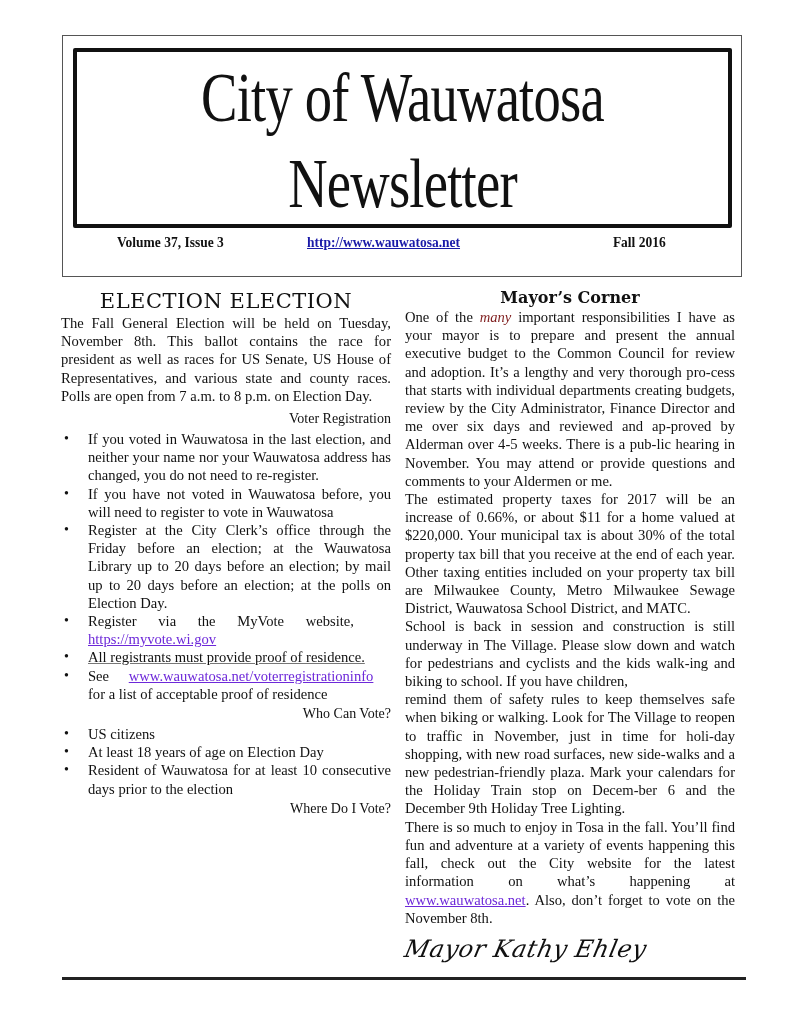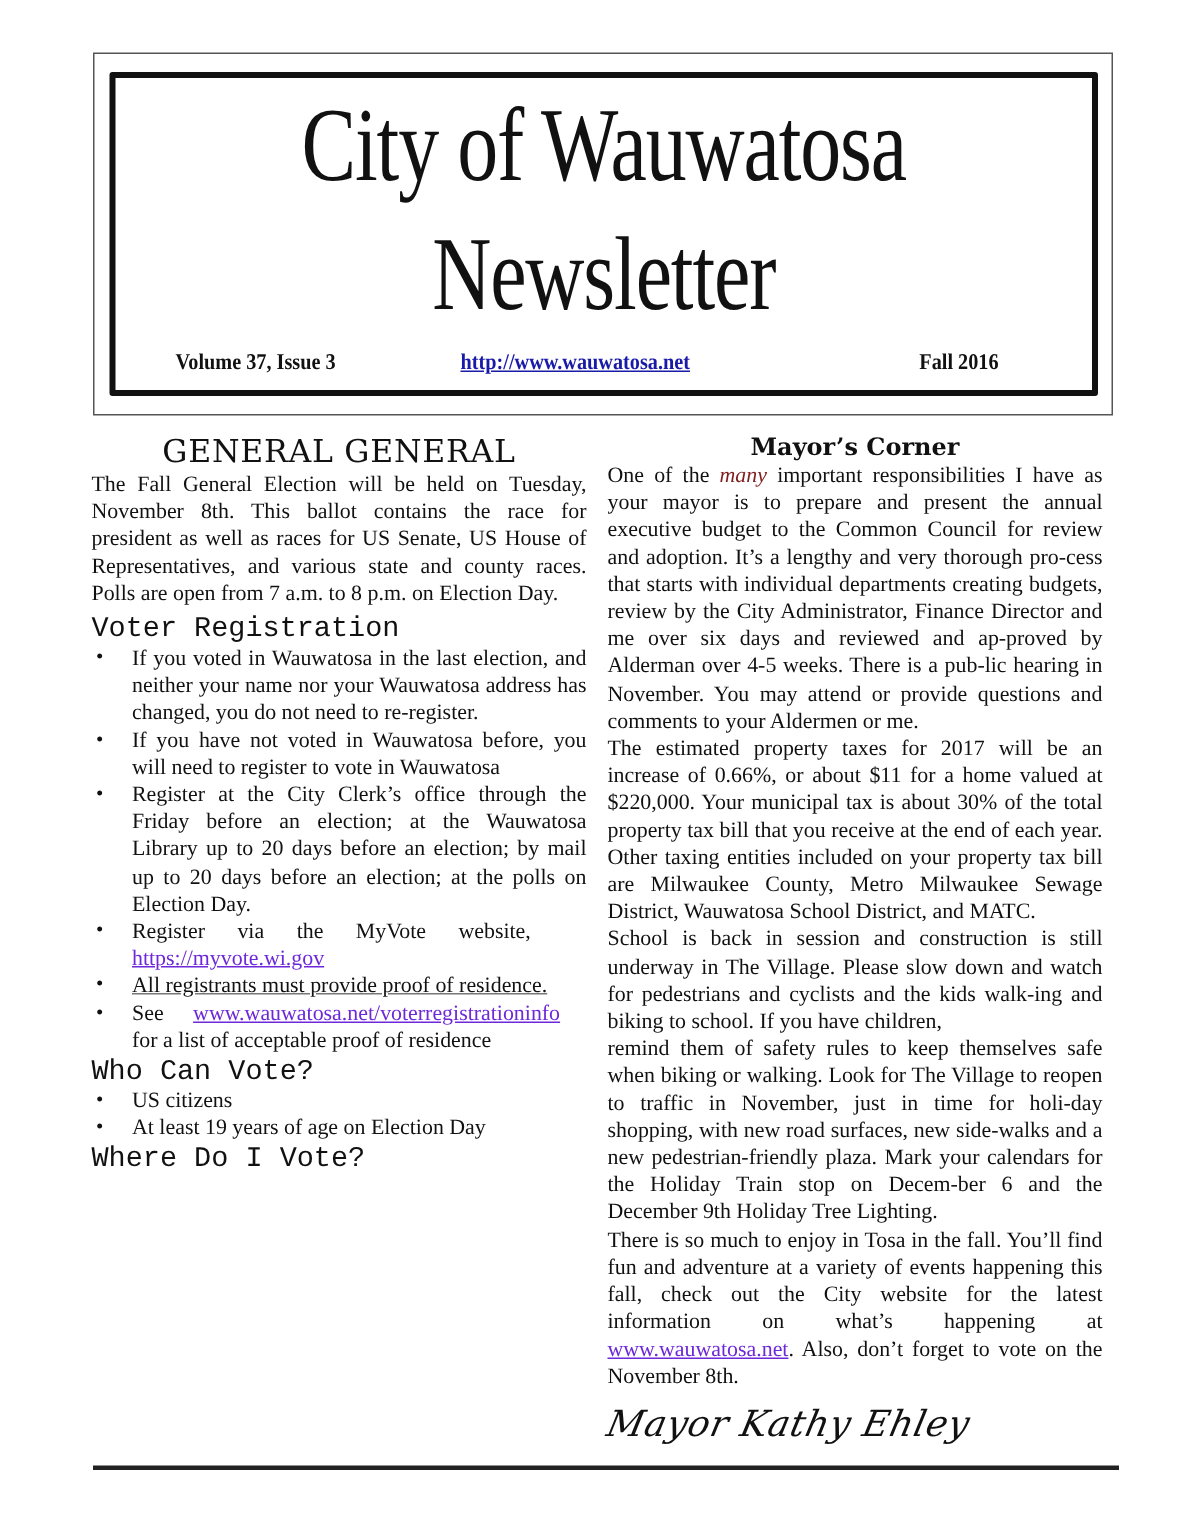--- a/index.html
+++ b/index.html
@@ -1,42 +1,42 @@
 <!DOCTYPE html>
 <html><head>
 <meta charset="utf-8">
 <style>
   html, body { margin: 0; padding: 0; background: #ffffff; }
   body { width: 791px; height: 1023px; position: relative; overflow: hidden;
          font-family: "Liberation Serif", "DejaVu Serif", serif; color: #111; }
 
   .masthead-outer { position: absolute; left: 62px; top: 35px; width: 680px; height: 242px;
                     border: 1.5px solid #555; box-sizing: border-box; }
-  .masthead-inner { position: absolute; left: 73px; top: 48px; width: 659px; height: 216px;
+  .masthead-inner { position: absolute; left: 73px; top: 48px; width: 659px; height: 180px;
                     border: 4px solid #111; border-radius: 2px; box-sizing: border-box; }
   .title-line1 { position: absolute; left: 0; right: 0; top: 6px; text-align: center;
                  font-size: 70px; line-height: 80px; letter-spacing: -1px;
                  transform: scaleX(0.78); transform-origin: center; white-space: nowrap; }
   .title-line2 { position: absolute; left: 0; right: 0; top: 92px; text-align: center;
                  font-size: 70px; line-height: 80px; letter-spacing: -1px;
                  transform: scaleX(0.78); transform-origin: center; white-space: nowrap; }
   .mast-meta { position: absolute; left: 40px; right: 40px; top: 182px; font-weight: bold;
                font-size: 15px; font-family: "Liberation Serif", serif; }
   .mast-meta .vol { position: absolute; left: 0; transform: scaleX(0.9); transform-origin: left; }
   .mast-meta .url { position: absolute; left: 190px; color: #1a1aa8; text-decoration: underline;
                     transform: scaleX(0.9); transform-origin: left; }
   .mast-meta .season { position: absolute; right: 22px; transform: scaleX(0.9); transform-origin: right; }
 
   .col { position: absolute; top: 288px; font-size: 14.6px; line-height: 18.2px; }
   .col-left { left: 61px; width: 330px; }
   .col-right { left: 405px; width: 330px; }
 
   .h1 { text-align: center; font-family: "DejaVu Serif", serif; font-size: 21px; line-height: 26px;
         letter-spacing: 0.5px; margin: 0; font-weight: normal; }
-  .h2 { text-align: left; font-family: Liberation Mono, monospace; font-size: 19px; line-height: 22px;
+  .h2 { text-align: right; font-family: Liberation Serif, serif; font-size: 14px; line-height: 22px;
         margin: 0; font-weight: normal; }
   .h-mayor { text-align: center; font-family: "DejaVu Serif", serif; font-size: 16px; line-height: 20px;
              margin: 0; }
 
   p { margin: 0; text-align: justify; }
   ul { margin: 0; padding: 0; list-style: none; }
   li { position: relative; padding-left: 27px; text-align: justify; }
   li::before { content: "\2022"; position: absolute; left: 3px; top: 0; font-size: 14px; }
 
   a, .link { color: #6d28d9; text-decoration: underline; }
@@ -56,21 +56,21 @@
   <div class="title-line1">City of Wauwatosa</div>
   <div class="title-line2">Newsletter</div>
   <div class="mast-meta">
     <span class="vol">Volume 37, Issue 3</span>
     <a class="url">http://www.wauwatosa.net</a>
     <span class="season">Fall 2016</span>
   </div>
 </div>
 
 <div class="col col-left">
-  <h1 class="h1">GENERAL GENERAL</h1>
+  <h1 class="h1">ELECTION ELECTION</h1>
   <p>The Fall General Election will be held on Tuesday, November 8th.  This ballot contains the race for president as well as races for US Senate, US House of Representatives, and various state and county races.  Polls are open from 7 a.m. to 8 p.m. on Election Day.</p>
 
   <h2 class="h2" style="margin-top:3px">Voter Registration</h2>
   <ul>
     <li>If you voted in Wauwatosa in the last election, and    neither your name nor your Wauwatosa address has changed, you do not need to re-register.</li>
     <li>If you have not voted in Wauwatosa before, you will need to register to vote in Wauwatosa</li>
     <li>Register at the City Clerk’s office through the Friday    before an election; at the Wauwatosa Library up to 20 days before an election; by mail up to 20 days before an election; at the polls on Election Day.</li>
     <li style="text-align:left">
       <span style="word-spacing:18px">Register via the MyVote website, </span><a>https://myvote.wi.gov</a>
     </li>
@@ -78,21 +78,22 @@
       <span class="shadow-underline">All registrants must provide proof of residence.</span>
     </li>
     <li style="text-align:left">
       <span style="margin-right:16px">See </span><a>www.wauwatosa.net/voterregistrationinfo</a><span> for a list of acceptable proof of residence</span>
     </li>
   </ul>
 
   <h2 class="h2">Who Can Vote?</h2>
   <ul>
     <li>US citizens</li>
-    <li>At least 19 years of age on Election Day</li>
+    <li>At least 18 years of age on Election Day</li>
+    <li>Resident of Wauwatosa for at least 10 consecutive days prior to the election</li>
   </ul>
 
   <h2 class="h2">Where Do I Vote?</h2>
 </div>
 
 <div class="col col-right">
   <h2 class="h-mayor">Mayor’s Corner</h2>
   <p><span>One of the </span><span class="many">many</span><span> important responsibilities I have as your mayor is to prepare and present the annual executive budget to the Common Council for review and adoption. It’s a lengthy and very thorough pro-cess that starts with individual departments creating budgets, review by the City Administrator, Finance Director and me over six days and reviewed and ap-proved by Alderman over 4-5 weeks. There is a pub-lic hearing in November. You may attend or provide questions and comments to your Aldermen or me.</span></p>
   <p>The estimated property taxes for 2017 will be an increase of 0.66%, or about $11 for a home valued at $220,000. Your municipal tax is about 30% of the total property tax bill that you receive at the end of each year. Other taxing entities included on your property tax bill are Milwaukee County, Metro Milwaukee Sewage District, Wauwatosa School District, and MATC.</p>
   <p style="text-align-last:left">School is back in session and construction is still underway in The Village. Please slow down and watch for pedestrians and cyclists and the kids walk-ing and biking to school. If you have children,</p>

